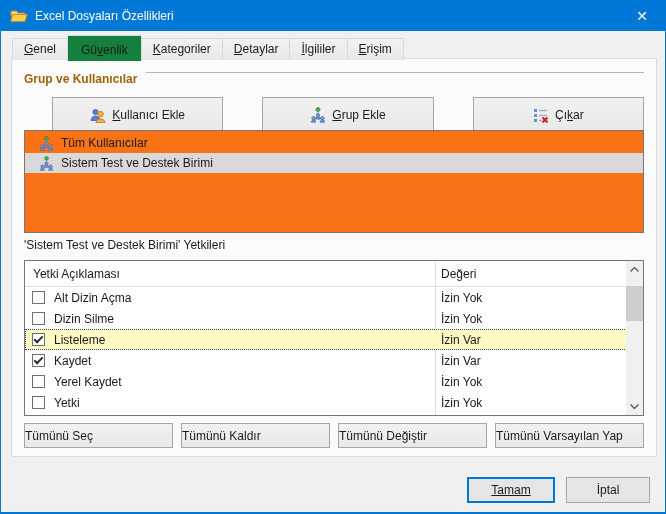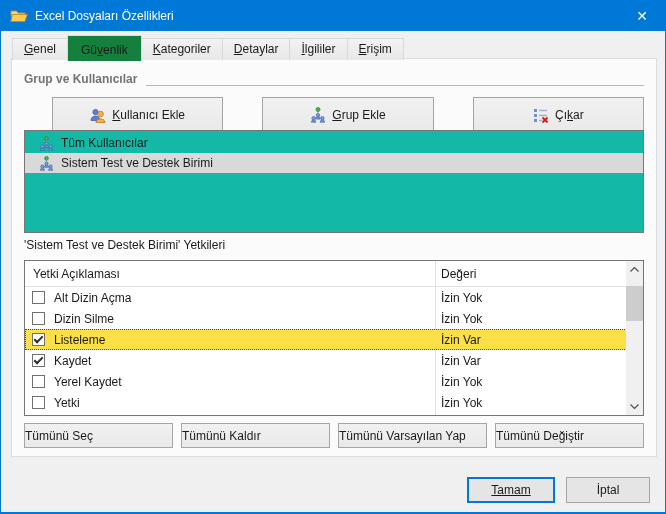--- a/index.html
+++ b/index.html
@@ -20,43 +20,43 @@
   .tabstrip { position:absolute; left:11px; top:33px; height:26px; display:flex; align-items:flex-end; z-index:5; }
   .tab { height:22px; line-height:20px; padding:0 11px; background:linear-gradient(#f2f2f2,#e8e8e8);
          border:1px solid #d9d9d9; border-bottom:0; margin-left:-1px; white-space:nowrap; }
   .tab:first-child { margin-left:0; }
   .tab.active { height:26px; line-height:24px; background:#15803d; border-color:#dcdcdc;
                 margin-bottom:-1px; padding:2px 13px; position:relative; z-index:6; }
   .ak { text-decoration:underline; }
   
   .tabpage { position:absolute; left:10px; top:57px; width:646px; height:399px;
              background:#fbfbfb; border:1px solid #dcdcdc; }
-  .group-head { position:absolute; left:12px; right:12px; top:13px; display:flex; align-items:flex-end;
-                font-weight:bold; color:#737373; }
+  .group-head { position:absolute; left:12px; right:12px; top:13px; display:flex; align-items:flex-start;
+                font-weight:bold; color:#a16207; }
   .group-head .rule { flex:1; height:1px; background:#b8b8b8; margin-left:9px; }
   
   .toolbar { position:absolute; left:12px; right:12px; top:38px; display:flex; gap:11px; }
   .btn { flex:1; height:36px; background:linear-gradient(#f1f1f1,#e9e9e9); border:1px solid #a5a5a5;
          display:flex; align-items:center; justify-content:center; gap:6px; cursor:default; white-space:nowrap;margin-left:28px; }
   
   .memberlist { position:absolute; left:12px; right:12px; top:71px; height:103px;
-                background:#14b8a6; border:1px solid #767676; padding-top:2px; overflow:hidden; }
+                background:#f97316; border:1px solid #767676; padding-top:2px; overflow:hidden; }
   .member { height:20px; display:flex; align-items:center; padding-left:14px; gap:7px; }
   .member.selected { background:#d9d9d9; }
   
   .perm-label { position:absolute; left:12px; top:179px; }
   .permtable { position:absolute; left:12px; right:12px; top:201px; height:156px;
                background:#ffffff; border:1px solid #767676; }
   .col-divider { position:absolute; left:410px; top:0; bottom:0; width:1px; background:#e0e0e0; }
   .thead { height:26px; display:flex; align-items:center; padding-left:8px; position:relative;
            border-bottom:1px solid #e0e0e0; margin-right:17px; }
   .thead .col-value { position:absolute; left:416px; }
   .rows { position:relative; }
   .prow { height:21px; display:flex; align-items:center; padding-left:7px; position:relative;text-align:right; }
-  .prow.selected { background:#fde047; outline:1px dotted #26506e; outline-offset:-1px; }
+  .prow.selected { background:#fef9c3; outline:1px dotted #26506e; outline-offset:-1px; }
   .checkbox { width:13px; height:13px; border:1px solid #707070; background:#ffffff;
               margin-right:9px; position:relative; flex:0 0 auto; }
   .checkbox.checked::after { content:""; position:absolute; left:1px; top:2px; width:7px; height:3px;
               border-left:2px solid #2b2b2b; border-bottom:2px solid #2b2b2b; transform:rotate(-45deg); }
   .prow .pvalue { position:absolute; left:416px; }
   
   .vscroll { position:absolute; right:0; top:0; bottom:0; width:17px; background:#f0f0f0; }
   .scroll-btn { position:absolute; left:0; width:17px; height:17px; display:flex; align-items:center; justify-content:center; }
   .scroll-btn.up { top:0; } .scroll-btn.down { bottom:0; }
   .thumb { position:absolute; left:0; top:25px; width:17px; height:35px; background:#cdcdcd; }
@@ -244,24 +244,24 @@
     </div>
 
     <div class="actions">
       <div class="btn2">
           <span>Tümünü Seç</span>
         </div>
       <div class="btn2">
           <span>Tümünü Kaldır</span>
         </div>
       <div class="btn2">
+          <span>Tümünü Değiştir</span>
+        </div>
+      <div class="btn2">
           <span>Tümünü Varsayılan Yap</span>
-        </div>
-      <div class="btn2">
-          <span>Tümünü Değiştir</span>
         </div>
     </div>
   </div>
 
   <div class="ok-btn">
       <span>Tamam</span>
     </div>
   <div class="cancel-btn">
       <span>İptal</span>
     </div>

